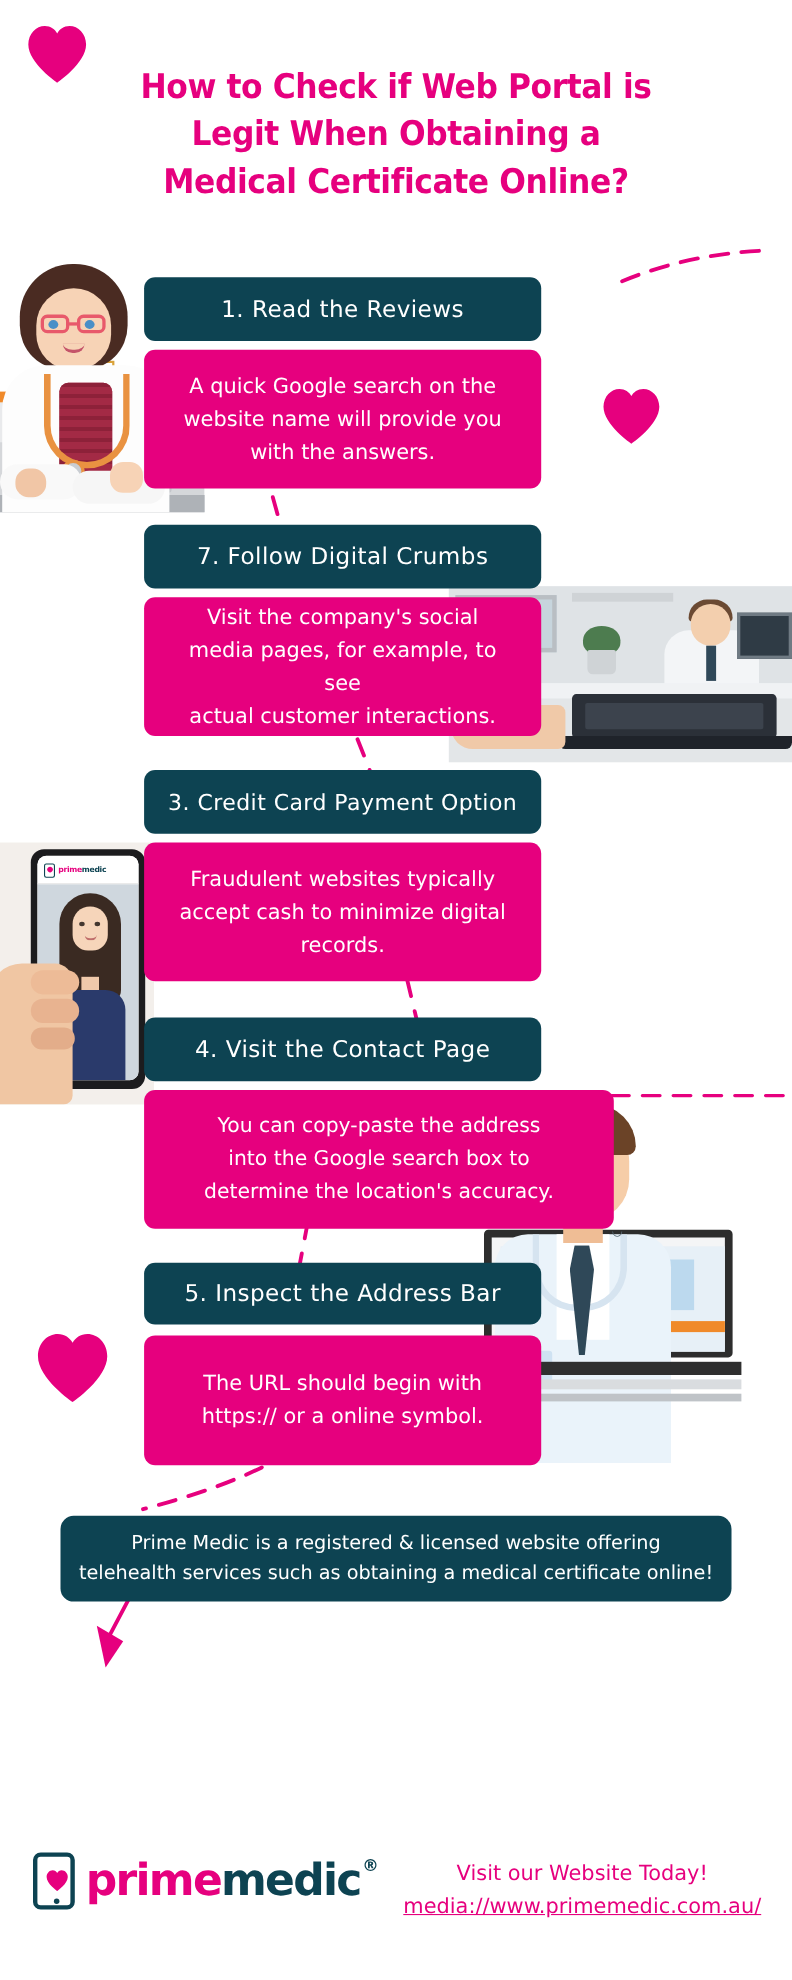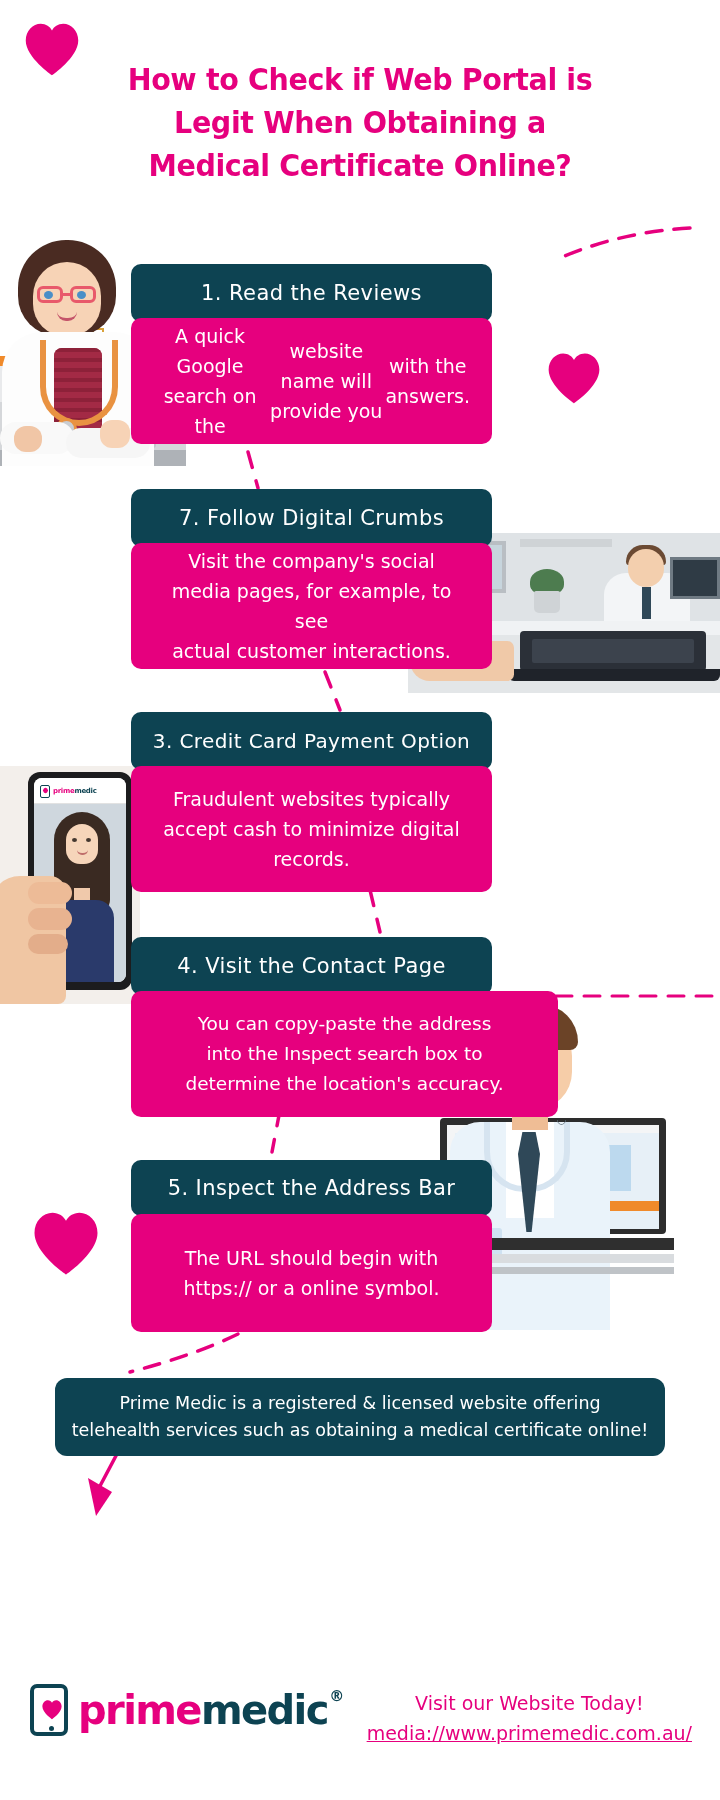--- a/index.html
+++ b/index.html
@@ -140,21 +140,21 @@
   
   .step { position:absolute; }
   .step-head {
     background:#0d4352;
     color:#ffffff;
     border-radius:10px;
     text-align:center;
     font-family:"DejaVu Sans", sans-serif;
     font-size:21px;
     letter-spacing:0.4px;
-    display:flex; align-items:center; justify-content:center;margin-top:12px;
+    display:flex; align-items:center; justify-content:center;
   }
   .step-body {
     background:#e6007e;
     color:#ffffff;
     border-radius:10px;
     text-align:center;
     font-family:"DejaVu Sans", sans-serif;
     font-size:19px;
     line-height:30px;
     padding:14px 22px;
@@ -326,21 +326,21 @@
   <div class="title-block">
     <div class="title-line">How to Check if Web Portal is</div>
     <div class="title-line">Legit When Obtaining a</div>
     <div class="title-line">Medical Certificate Online?</div>
   </div>
 
   <div class="step" style="left:131px; top:252px; width:361px;">
     <div class="step-head" style="height:58px;">1. Read the Reviews</div>
   </div>
   <div class="step" style="left:131px; top:318px; width:361px;">
-    <div class="step-body" style="height:126px; flex-direction:row;">
+    <div class="step-body" style="height:126px; flex-direction:column;">
       <span>A quick Google search on the</span>
       <span>website name will provide you</span>
       <span>with the answers.</span>
     </div>
   </div>
 
   <div class="step" style="left:131px; top:477px; width:361px;">
     <div class="step-head" style="height:58px;">7. Follow Digital Crumbs</div>
   </div>
   <div class="step" style="left:131px; top:543px; width:361px;">
@@ -361,21 +361,21 @@
       <span>records.</span>
     </div>
   </div>
 
   <div class="step" style="left:131px; top:925px; width:361px;">
     <div class="step-head" style="height:58px;">4. Visit the Contact Page</div>
   </div>
   <div class="step" style="left:131px; top:991px; width:427px;">
     <div class="step-body" style="height:126px; flex-direction:column; font-size:18.5px;">
       <span>You can copy-paste the address</span>
-      <span>into the Inspect search box to</span>
+      <span>into the Google search box to</span>
       <span>determine the location's accuracy.</span>
     </div>
   </div>
 
   <div class="step" style="left:131px; top:1148px; width:361px;">
     <div class="step-head" style="height:56px;">5. Inspect the Address Bar</div>
   </div>
   <div class="step" style="left:131px; top:1214px; width:361px;">
     <div class="step-body" style="height:118px; flex-direction:column;">
       <span>The URL should begin with</span>

